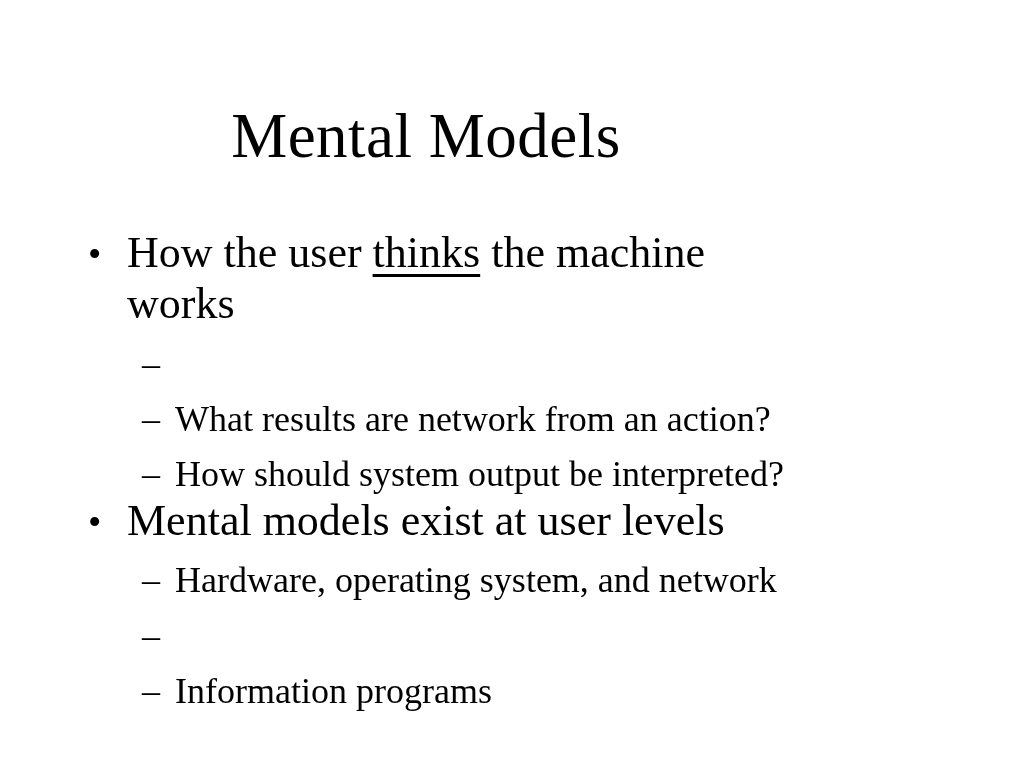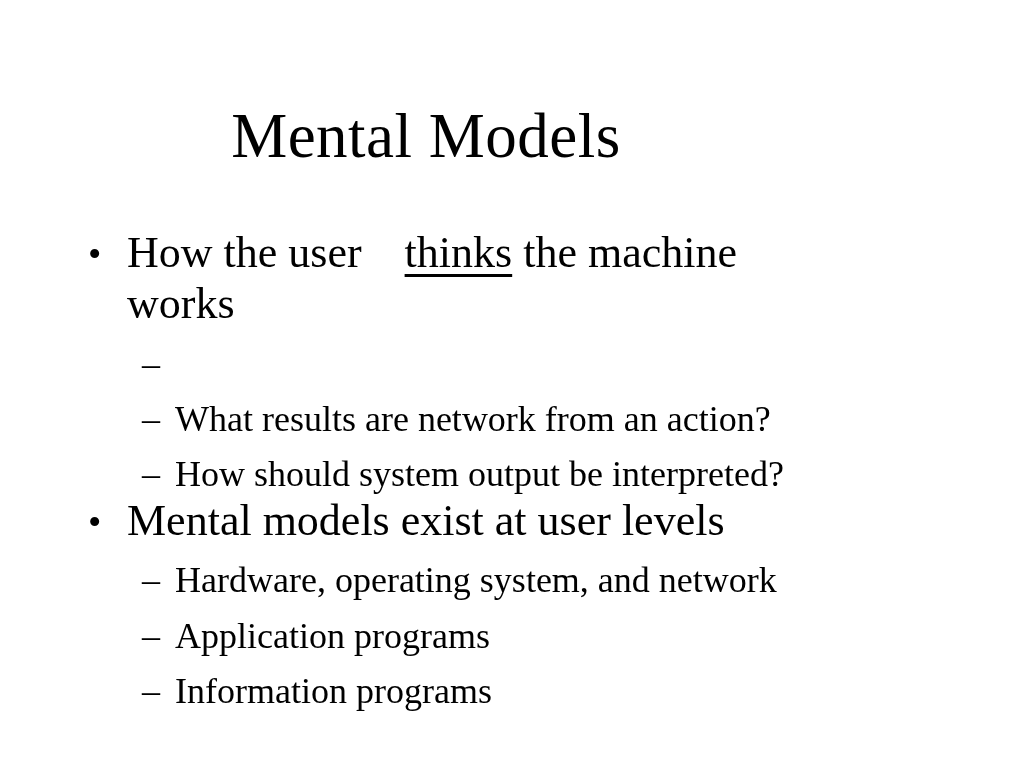--- a/index.html
+++ b/index.html
@@ -48,21 +48,20 @@
     margin-top: 14px;
     padding-left: 54px;
   }
   .l2-marker {
     flex: 0 0 33px;
   }
   .underlined {
     text-decoration: underline;
     text-decoration-thickness: 3px;
     text-underline-offset: 7px;
-    margin-left: 32px;
   }
 </style>
 </head>
 <body>
 
 <div class="slide">
 
   <h1 class="slide-title">Mental Models</h1>
 
   <div class="content">
@@ -91,21 +90,20 @@
       <span>Mental models exist at user levels</span>
     </div>
 
     <div class="l2-item">
       <span class="l2-marker">–</span>
       <span>Hardware, operating system, and network</span>
     </div>
 
     <div class="l2-item">
       <span class="l2-marker">–</span>
-      <span>Application programs</span>
     </div>
 
     <div class="l2-item">
       <span class="l2-marker">–</span>
       <span>Information programs</span>
     </div>
 
   </div>
 </div>
 

